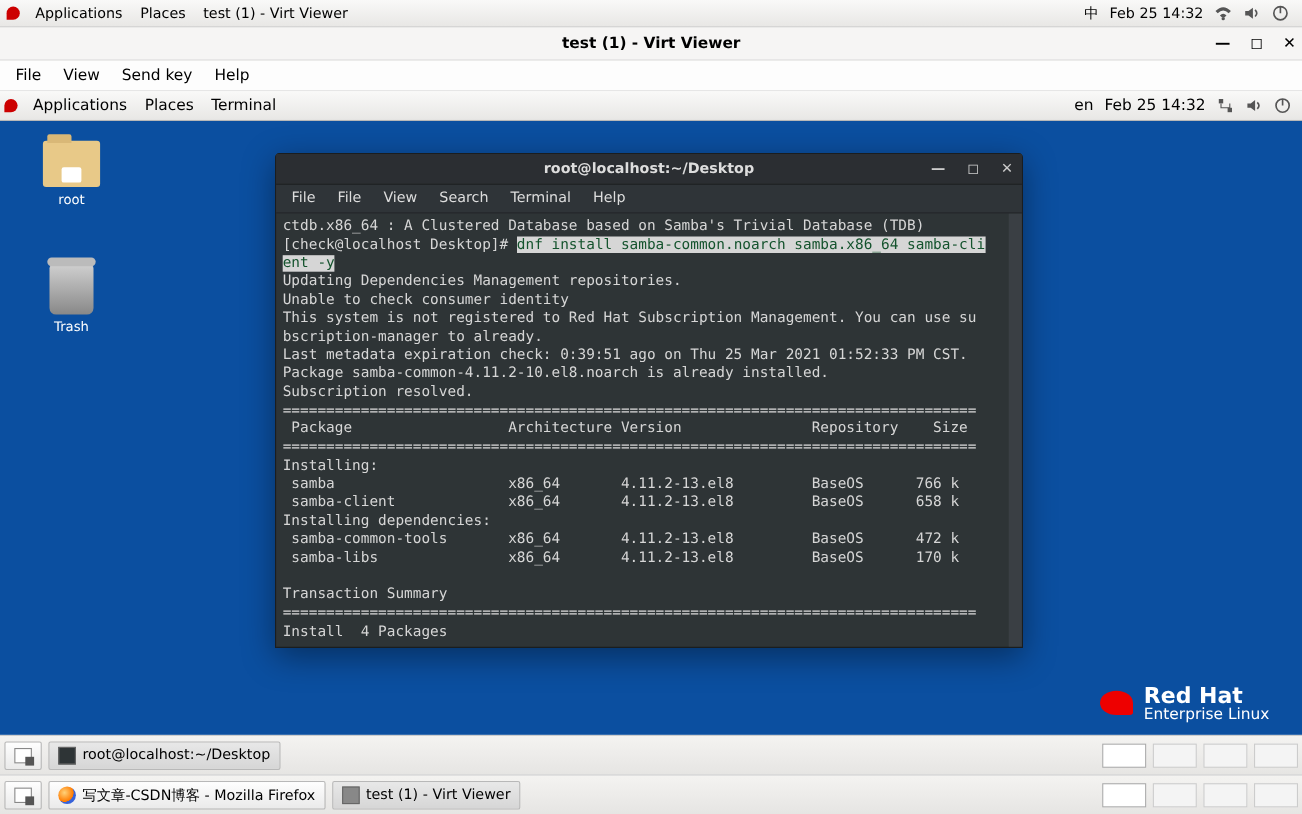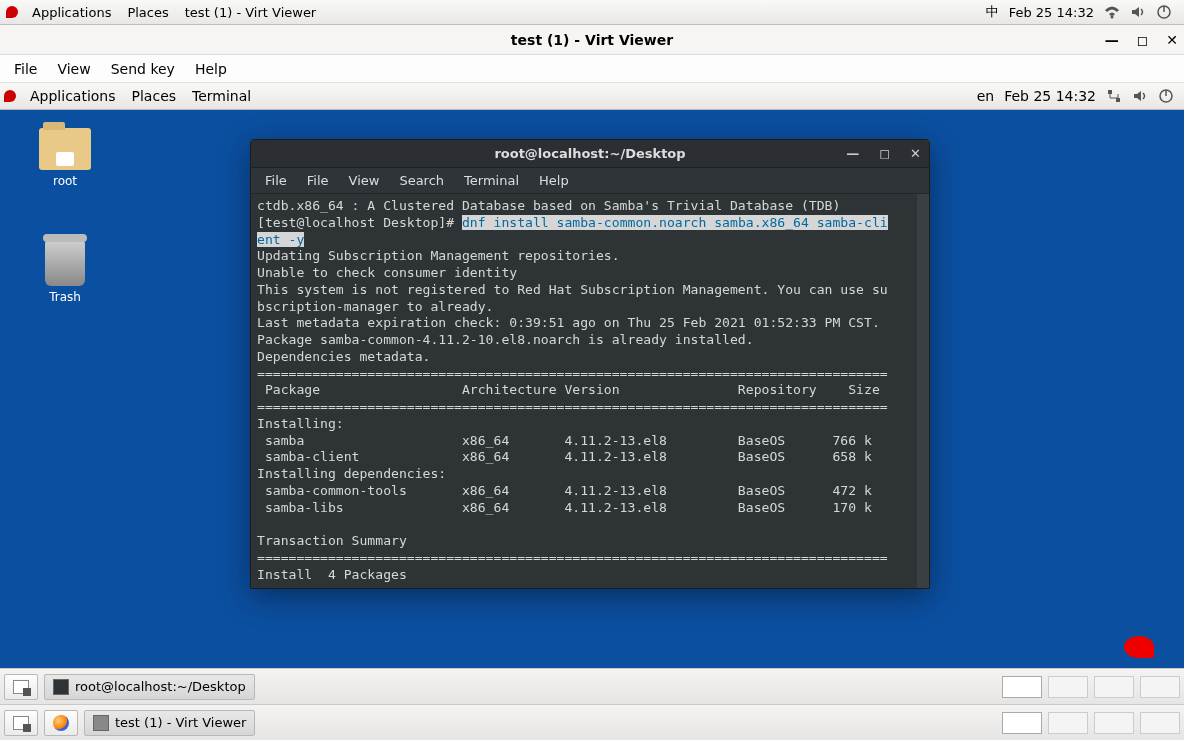--- a/index.html
+++ b/index.html
@@ -79,21 +79,21 @@
   height:26px; background:#2f3438; border-bottom:1px solid #23262a;
   display:flex; align-items:center; padding:0 4px; font-size:13px; color:#ddd;
 }
 .term-menu .m{padding:0 10px; cursor:pointer;}
 .term-body {
   flex:1; padding:4px 6px; font-family:"DejaVu Sans Mono","Courier New",monospace;
   font-size:13.1px; color:#d6d6d6; white-space:pre; overflow:hidden;
   position:relative; line-height:1.28;
 }
 .term-scroll{position:absolute; right:0; top:0; bottom:0; width:12px; background:#3a3f44;}
-.term-body .hlcmd{background:#d6d6d6; color:#0369a1;text-align:right;}
+.term-body .hlcmd{background:#d6d6d6; color:#14532d;text-align:right;}
 .host-taskbar, .host-taskbar2 {
   height:36px; background:linear-gradient(#f4f3f1,#e6e5e3);
   border-top:1px solid #c8c8c8; display:flex; align-items:center;
   font-size:13px; padding:0 4px; gap:6px;
 }
 .tb-btn { background:linear-gradient(#fefefe,#eaeaea); border:1px solid #b8b8b8; border-radius:2px; height:26px; display:flex; align-items:center; padding:0 8px; gap:6px; cursor:pointer;}
 .tb-btn.active{background:linear-gradient(#e8e8e8,#d6d6d6);}
 .tb-spacer{flex:1;}
 .tray-box{width:40px;height:22px;border:1px solid #aaa; background:#fff;}
 .tray-slot{width:40px;height:22px;border:1px solid #ccc; background:#f4f4f4;}
@@ -203,46 +203,50 @@
     </div>
     <div class="term-menu">
       <span class="m">File</span>
       <span class="m">File</span>
       <span class="m">View</span>
       <span class="m">Search</span>
       <span class="m">Terminal</span>
       <span class="m">Help</span>
     </div>
     <div class="term-body"><div class="term-scroll"></div><span>ctdb.x86_64 : A Clustered Database based on Samba's Trivial Database (TDB)</span>
-<span>[test@localhost Desktop]# </span><span class="hlcmd">dnf install samba-common.noarch samba.x86_64 samba-cli</span>
+<span>[check@localhost Desktop]# </span><span class="hlcmd">dnf install samba-common.noarch samba.x86_64 samba-cli</span>
 <span class="hlcmd">ent -y</span>
-<span>Updating Subscription Management repositories.</span>
+<span>Updating Dependencies Management repositories.</span>
 <span>Unable to check consumer identity</span>
 <span>This system is not registered to Red Hat Subscription Management. You can use su</span>
 <span>bscription-manager to already.</span>
-<span>Last metadata expiration check: 0:39:51 ago on Thu 25 Feb 2021 01:52:33 PM CST.</span>
+<span>Last metadata expiration check: 0:39:51 ago on Thu 25 Mar 2021 01:52:33 PM CST.</span>
 <span>Package samba-common-4.11.2-10.el8.noarch is already installed.</span>
-<span>Dependencies metadata.</span>
+<span>Subscription resolved.</span>
 <span>================================================================================</span>
 <span> Package                  Architecture Version               Repository    Size</span>
 <span>================================================================================</span>
 <span>Installing:</span>
 <span> samba                    x86_64       4.11.2-13.el8         BaseOS      766 k</span>
 <span> samba-client             x86_64       4.11.2-13.el8         BaseOS      658 k</span>
 <span>Installing dependencies:</span>
 <span> samba-common-tools       x86_64       4.11.2-13.el8         BaseOS      472 k</span>
 <span> samba-libs               x86_64       4.11.2-13.el8         BaseOS      170 k</span>
 <span></span>
 <span>Transaction Summary</span>
 <span>================================================================================</span>
 <span>Install  4 Packages</span></div>
   </div>
 
   <div class="redhat-logo">
     <div class="hat"></div>
+    <div class="txt">
+      <div class="rh">Red Hat</div>
+      <div>Enterprise Linux</div>
+    </div>
   </div>
 </div>
 
 <div class="host-taskbar">
   <div class="tb-btn">
       <span class="wsw-icon"></span>
     </div>
   <div class="tb-btn active">
     <span class="sq-icon"></span>
     <span>root@localhost:~/Desktop</span>
@@ -253,20 +257,21 @@
   <div class="tray-slot"></div>
   <div class="tray-slot"></div>
 </div>
 
 <div class="host-taskbar2">
   <div class="tb-btn">
       <span class="wsw-icon"></span>
     </div>
   <div class="tb-btn">
     <span class="ff-icon"></span>
+    <span>写文章-CSDN博客 - Mozilla Firefox</span>
   </div>
   <div class="tb-btn active">
     <span class="sq-icon" style="background:#888"></span>
     <span>test (1) - Virt Viewer</span>
   </div>
   <div class="tb-spacer"></div>
   <div class="tray-box"></div>
   <div class="tray-slot"></div>
   <div class="tray-slot"></div>
   <div class="tray-slot"></div>

